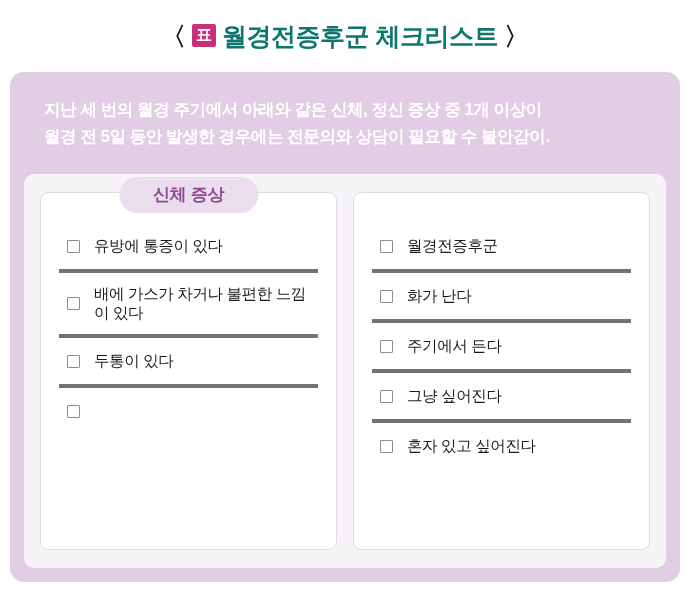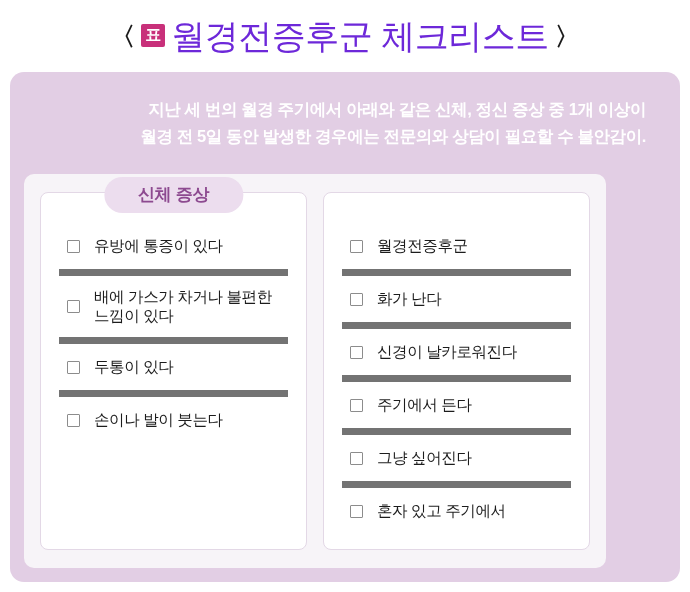--- a/index.html
+++ b/index.html
@@ -40,56 +40,56 @@
     color: #ffffff;
     font-size: 16px;
     font-weight: bold;
     line-height: 1;
     padding: 3px 4px 4px 4px;
     border-radius: 2px;
     position: relative;
     top: -1px;
   }
   .title-text {
-    font-size: 34px;
-    font-weight: normal;
-    color: #6d28d9;
+    font-size: 25px;
+    font-weight: bold;
+    color: #0f766e;
     letter-spacing: -0.5px;
     line-height: 1;
   }
 
   
   .card {
     position: absolute;
     left: 10px;
     top: 72px;
     width: 670px;
     height: 510px;
     background: #e2cee4;
     border-radius: 14px;
     box-sizing: border-box;
   }
 
   
   .intro {
     padding: 24px 34px 22px 34px;
-    text-align: right;
+    text-align: left;
     color: #ffffff;
     font-size: 16.5px;
     font-weight: bold;
     line-height: 1.62;
     letter-spacing: -0.4px;
   }
 
   
   .inner {
     position: absolute;
     left: 14px;
     top: 102px;
-    width: 582px;
+    width: 642px;
     height: 394px;
     background: #f7f4f8;
     border-radius: 10px;
     box-sizing: border-box;
     display: flex;
     gap: 16px;
     padding: 18px 16px;
   }
 
   .col {
@@ -120,21 +120,21 @@
   .items {
     margin: 0;
     padding: 0;
     list-style: none;
   }
   .item {
     display: flex;
     align-items: center;
     gap: 14px;
     padding: 12px 4px 12px 8px;
-    border-bottom: 7px solid #737373;
+    border-bottom: 4px solid #737373;
     min-height: 22px;
   }
   .item:last-child {
     border-bottom: none;
   }
   .checkbox {
     flex: 0 0 auto;
     width: 11px;
     height: 11px;
     border: 1.3px solid #8c8c8c;
@@ -179,49 +179,44 @@
           <li class="item">
             <span class="checkbox"></span>
             <span class="item-label">배에 가스가 차거나 불편한 느낌이 있다</span>
           </li>
           <li class="item">
             <span class="checkbox"></span>
             <span class="item-label">두통이 있다</span>
           </li>
           <li class="item">
             <span class="checkbox"></span>
-            <span class="item-label">손이나 발이 붓는다</span>
           </li>
         </ul>
       </div>
 
       <div class="col">
         <ul class="items">
           <li class="item">
             <span class="checkbox"></span>
             <span class="item-label">월경전증후군</span>
           </li>
           <li class="item">
             <span class="checkbox"></span>
             <span class="item-label">화가 난다</span>
           </li>
           <li class="item">
             <span class="checkbox"></span>
-            <span class="item-label">신경이 날카로워진다</span>
-          </li>
-          <li class="item">
-            <span class="checkbox"></span>
             <span class="item-label">주기에서 든다</span>
           </li>
           <li class="item">
             <span class="checkbox"></span>
             <span class="item-label">그냥 싶어진다</span>
           </li>
           <li class="item">
             <span class="checkbox"></span>
-            <span class="item-label">혼자 있고 주기에서</span>
+            <span class="item-label">혼자 있고 싶어진다</span>
           </li>
         </ul>
       </div>
 
     </div>
   </div>
 </div>
 
 </body></html>

